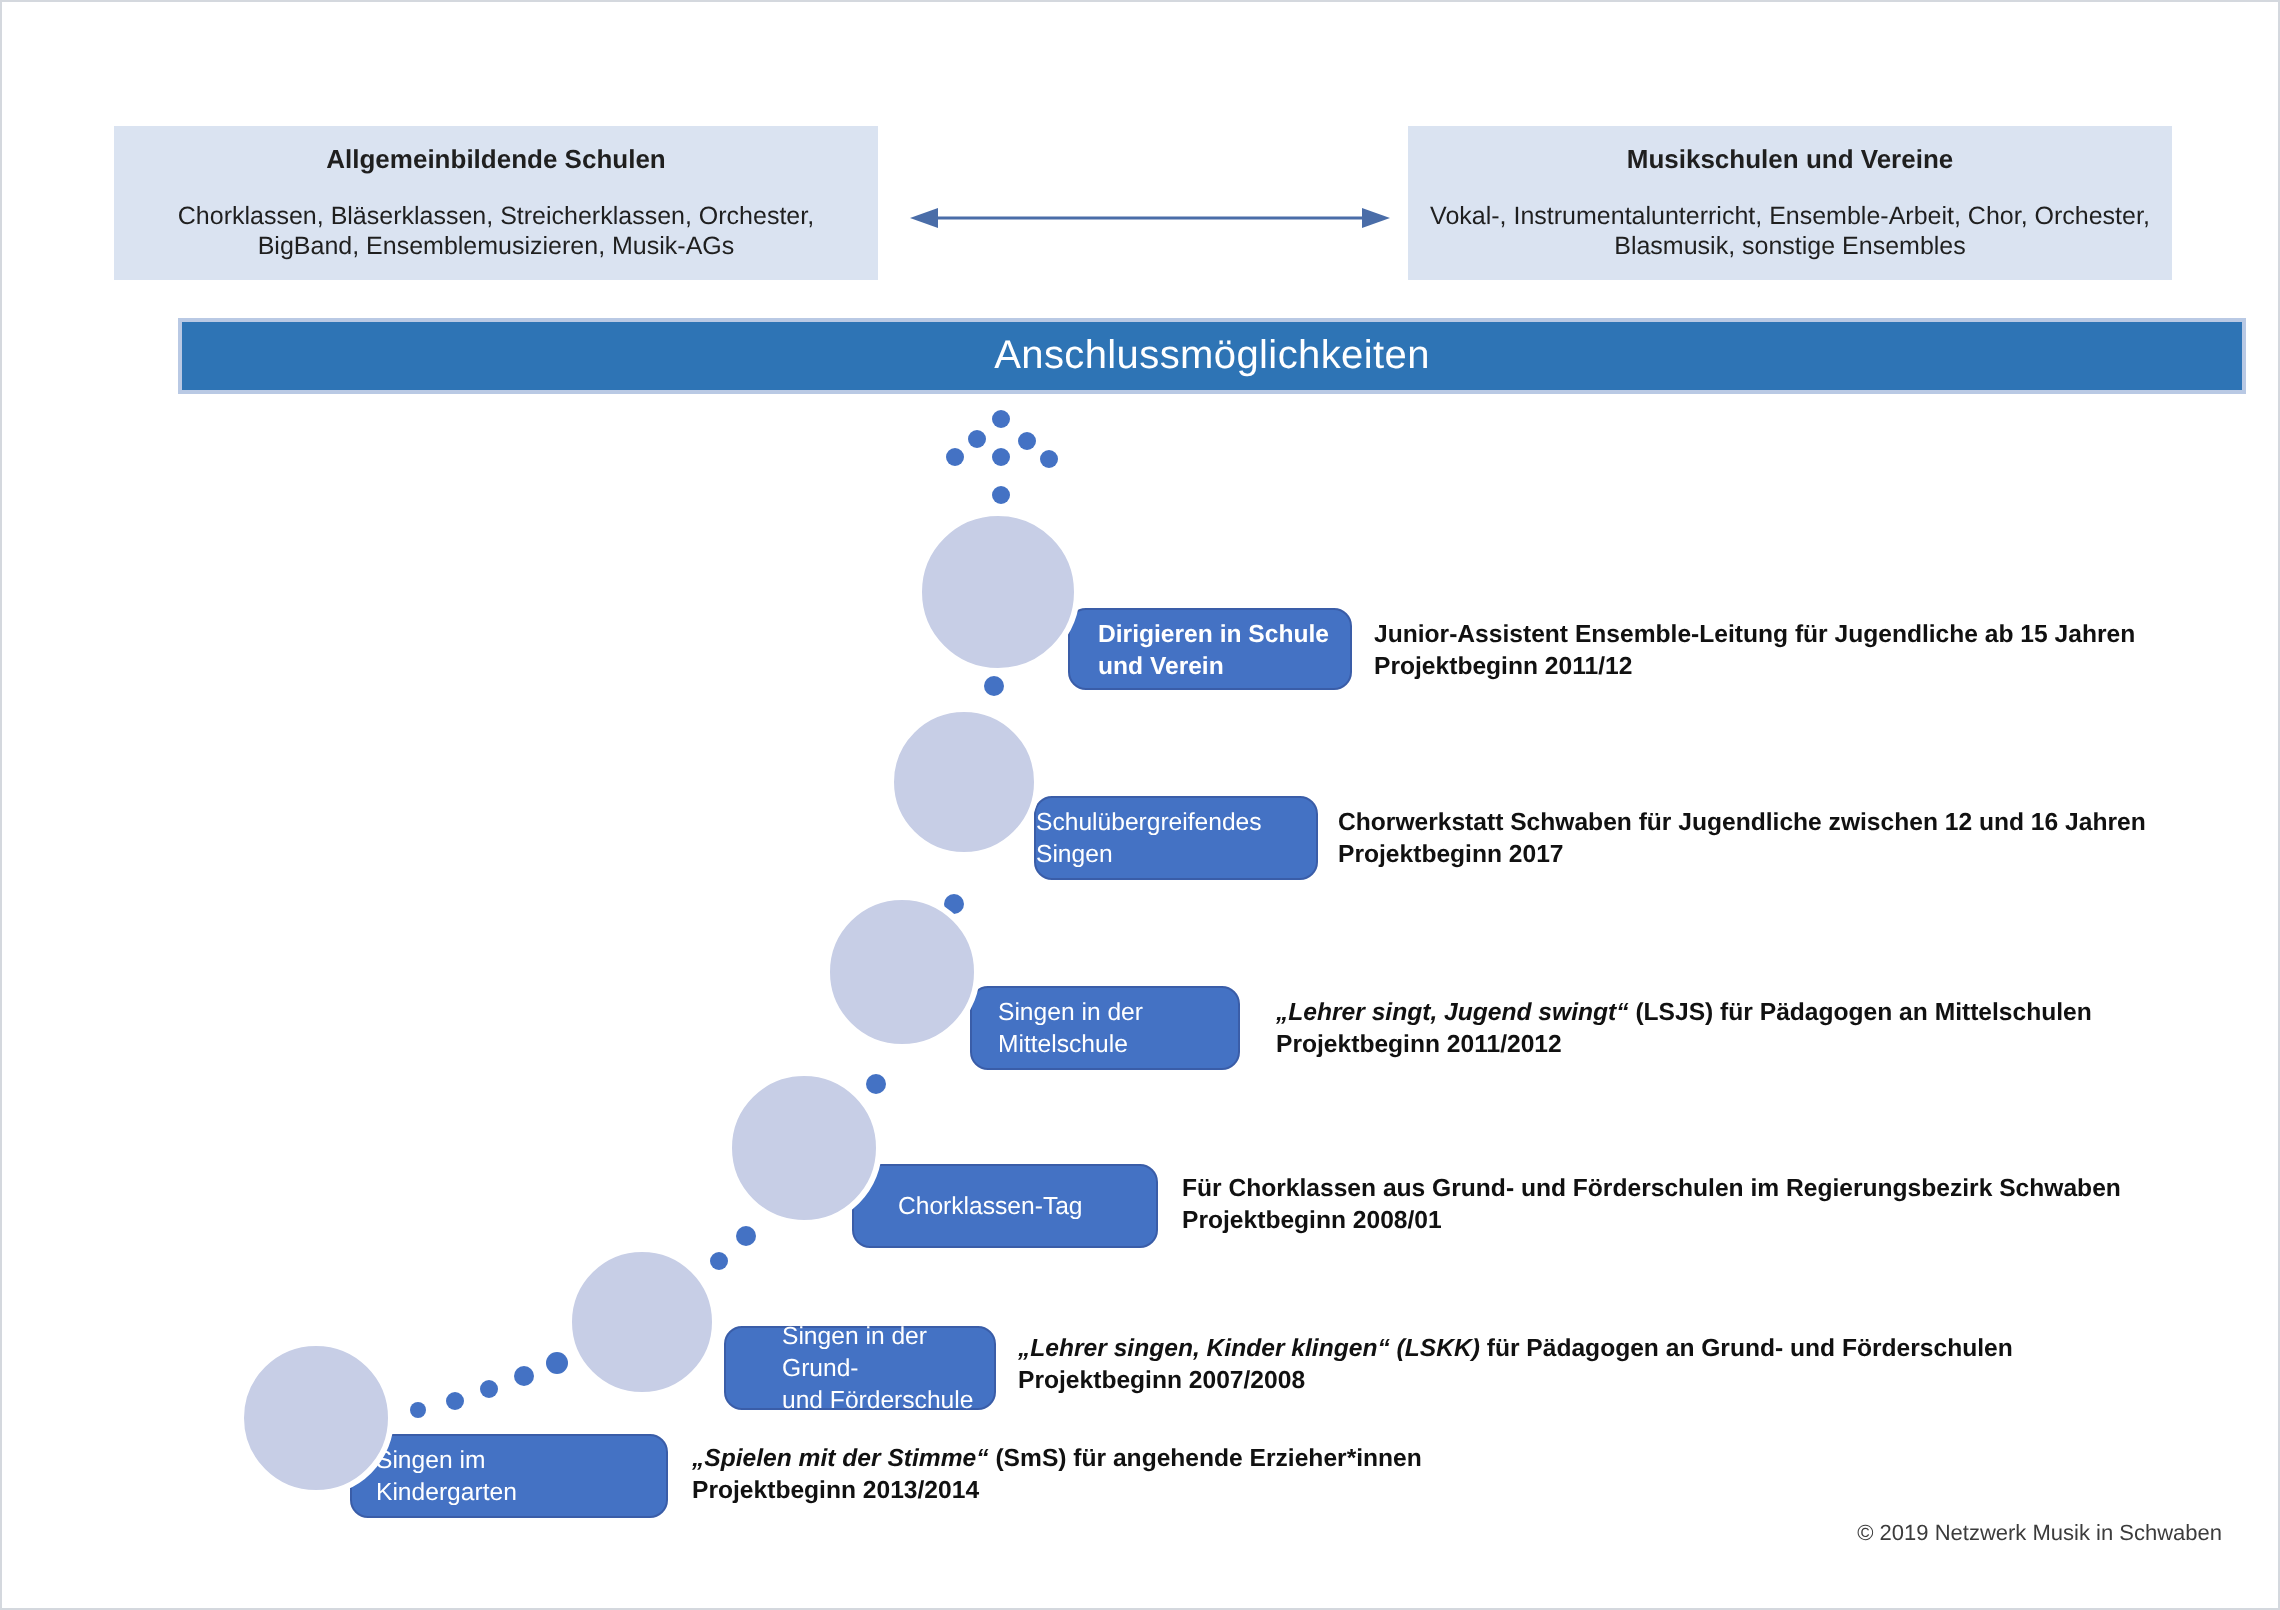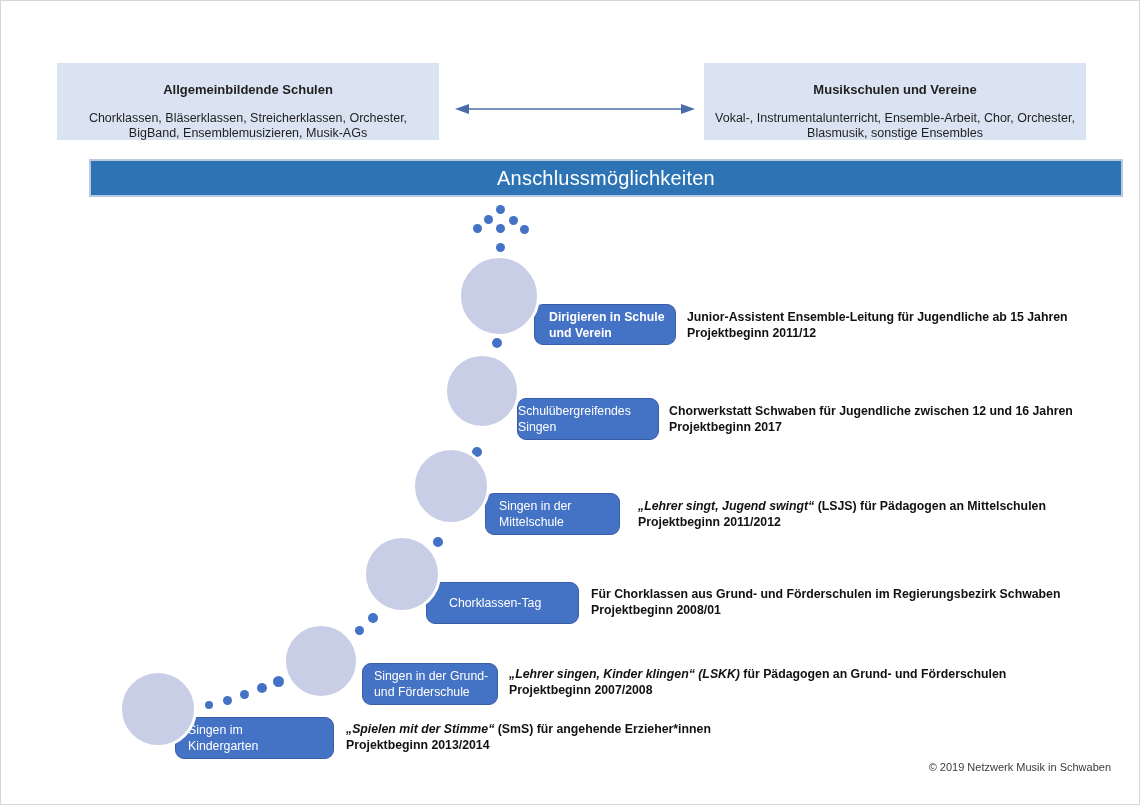--- a/index.html
+++ b/index.html
@@ -2,21 +2,21 @@
 <html lang="de"><head>
 <meta charset="utf-8">
 <style>
   html,body{margin:0;padding:0;background:#ffffff;}
   body{font-family:"Liberation Sans", sans-serif;}
   .page{position:relative;width:1140px;height:805px;background:#ffffff;overflow:hidden;
         box-sizing:border-box;border:1px solid #d4d8de;}
   
   .info-box{position:absolute;width:382px;height:77px;background:#dae3f1;color:#1f1f1f;
             text-align:center;box-sizing:border-box;padding-top:9px;}
-  .info-box .ib-title{font-weight:bold;font-size:13px;line-height:15px;margin-top:10px;}
+  .info-box .ib-title{font-weight:bold;font-size:13px;line-height:15px;}
   .info-box .ib-body{font-size:12.5px;line-height:15px;margin-top:14px;padding:0 10px;}
   
   .arrow-wrap{position:absolute;left:452px;top:99px;width:244px;height:18px;}
   
   .banner{position:absolute;left:52px;top:158px;width:1034px;height:38px;background:#2e74b5;
           border:2px solid #b9c9e4;box-sizing:border-box;display:flex;align-items:center;
           justify-content:center;color:#ffffff;font-size:20px;letter-spacing:.2px;margin-left:36px;}
   
   .circle{position:absolute;border-radius:50%;background:#c7cee6;border:3px solid #ffffff;
           box-sizing:border-box;z-index:3;}
@@ -129,21 +129,21 @@
         </div>
     </div>
     <div class="desc" style="left:590px;top:586px;">
       <div><span class="it"></span><span>Für Chorklassen aus Grund- und Förderschulen im Regierungsbezirk Schwaben</span></div>
       <div>Projektbeginn 2008/01</div>
     </div>
   </div>
 
   <div>
     <div class="circle" style="left:282px;top:622px;width:76px;height:76px;"></div>
-    <div class="label-box" style="left:361px;top:662px;width:136px;height:42px;padding-left:11px;">
+    <div class="label-box" style="left:361px;top:662px;width:136px;height:42px;padding-left:28px;">
       <div class="label-text">
           <span>Singen in der Grund-</span>
           <span>und Förderschule</span>
         </div>
     </div>
     <div class="desc" style="left:508px;top:666px;">
       <div><span class="it">„Lehrer singen, Kinder klingen“ (LSKK)</span><span> für Pädagogen an Grund- und Förderschulen</span></div>
       <div>Projektbeginn 2007/2008</div>
     </div>
   </div>

